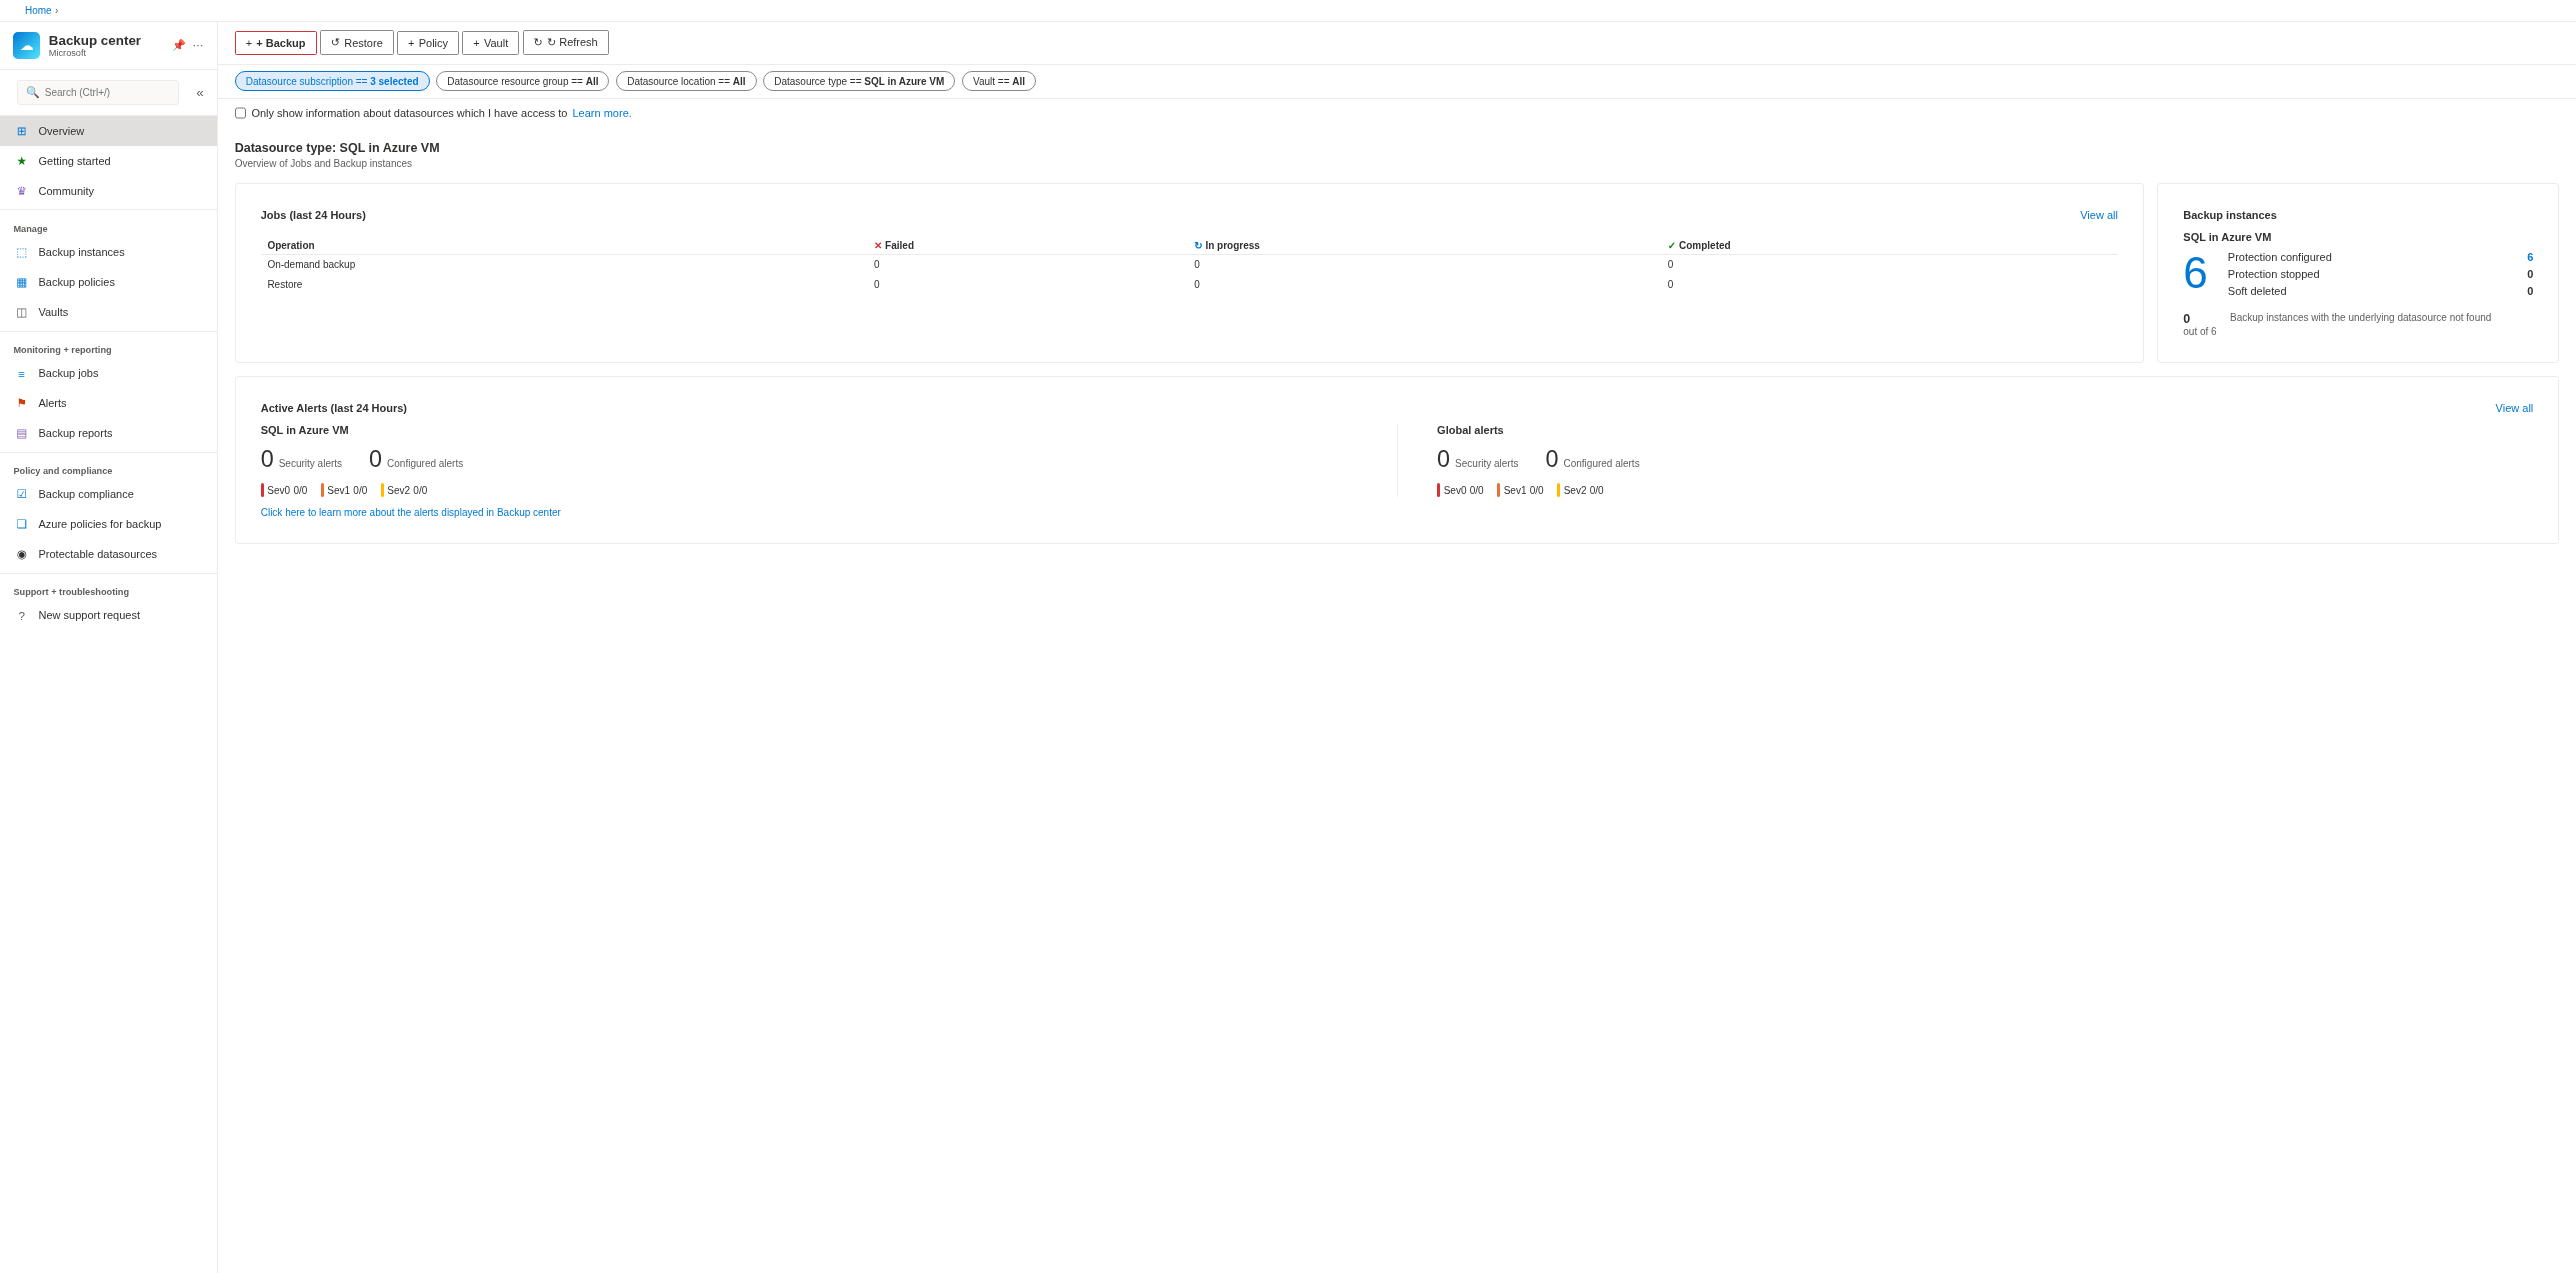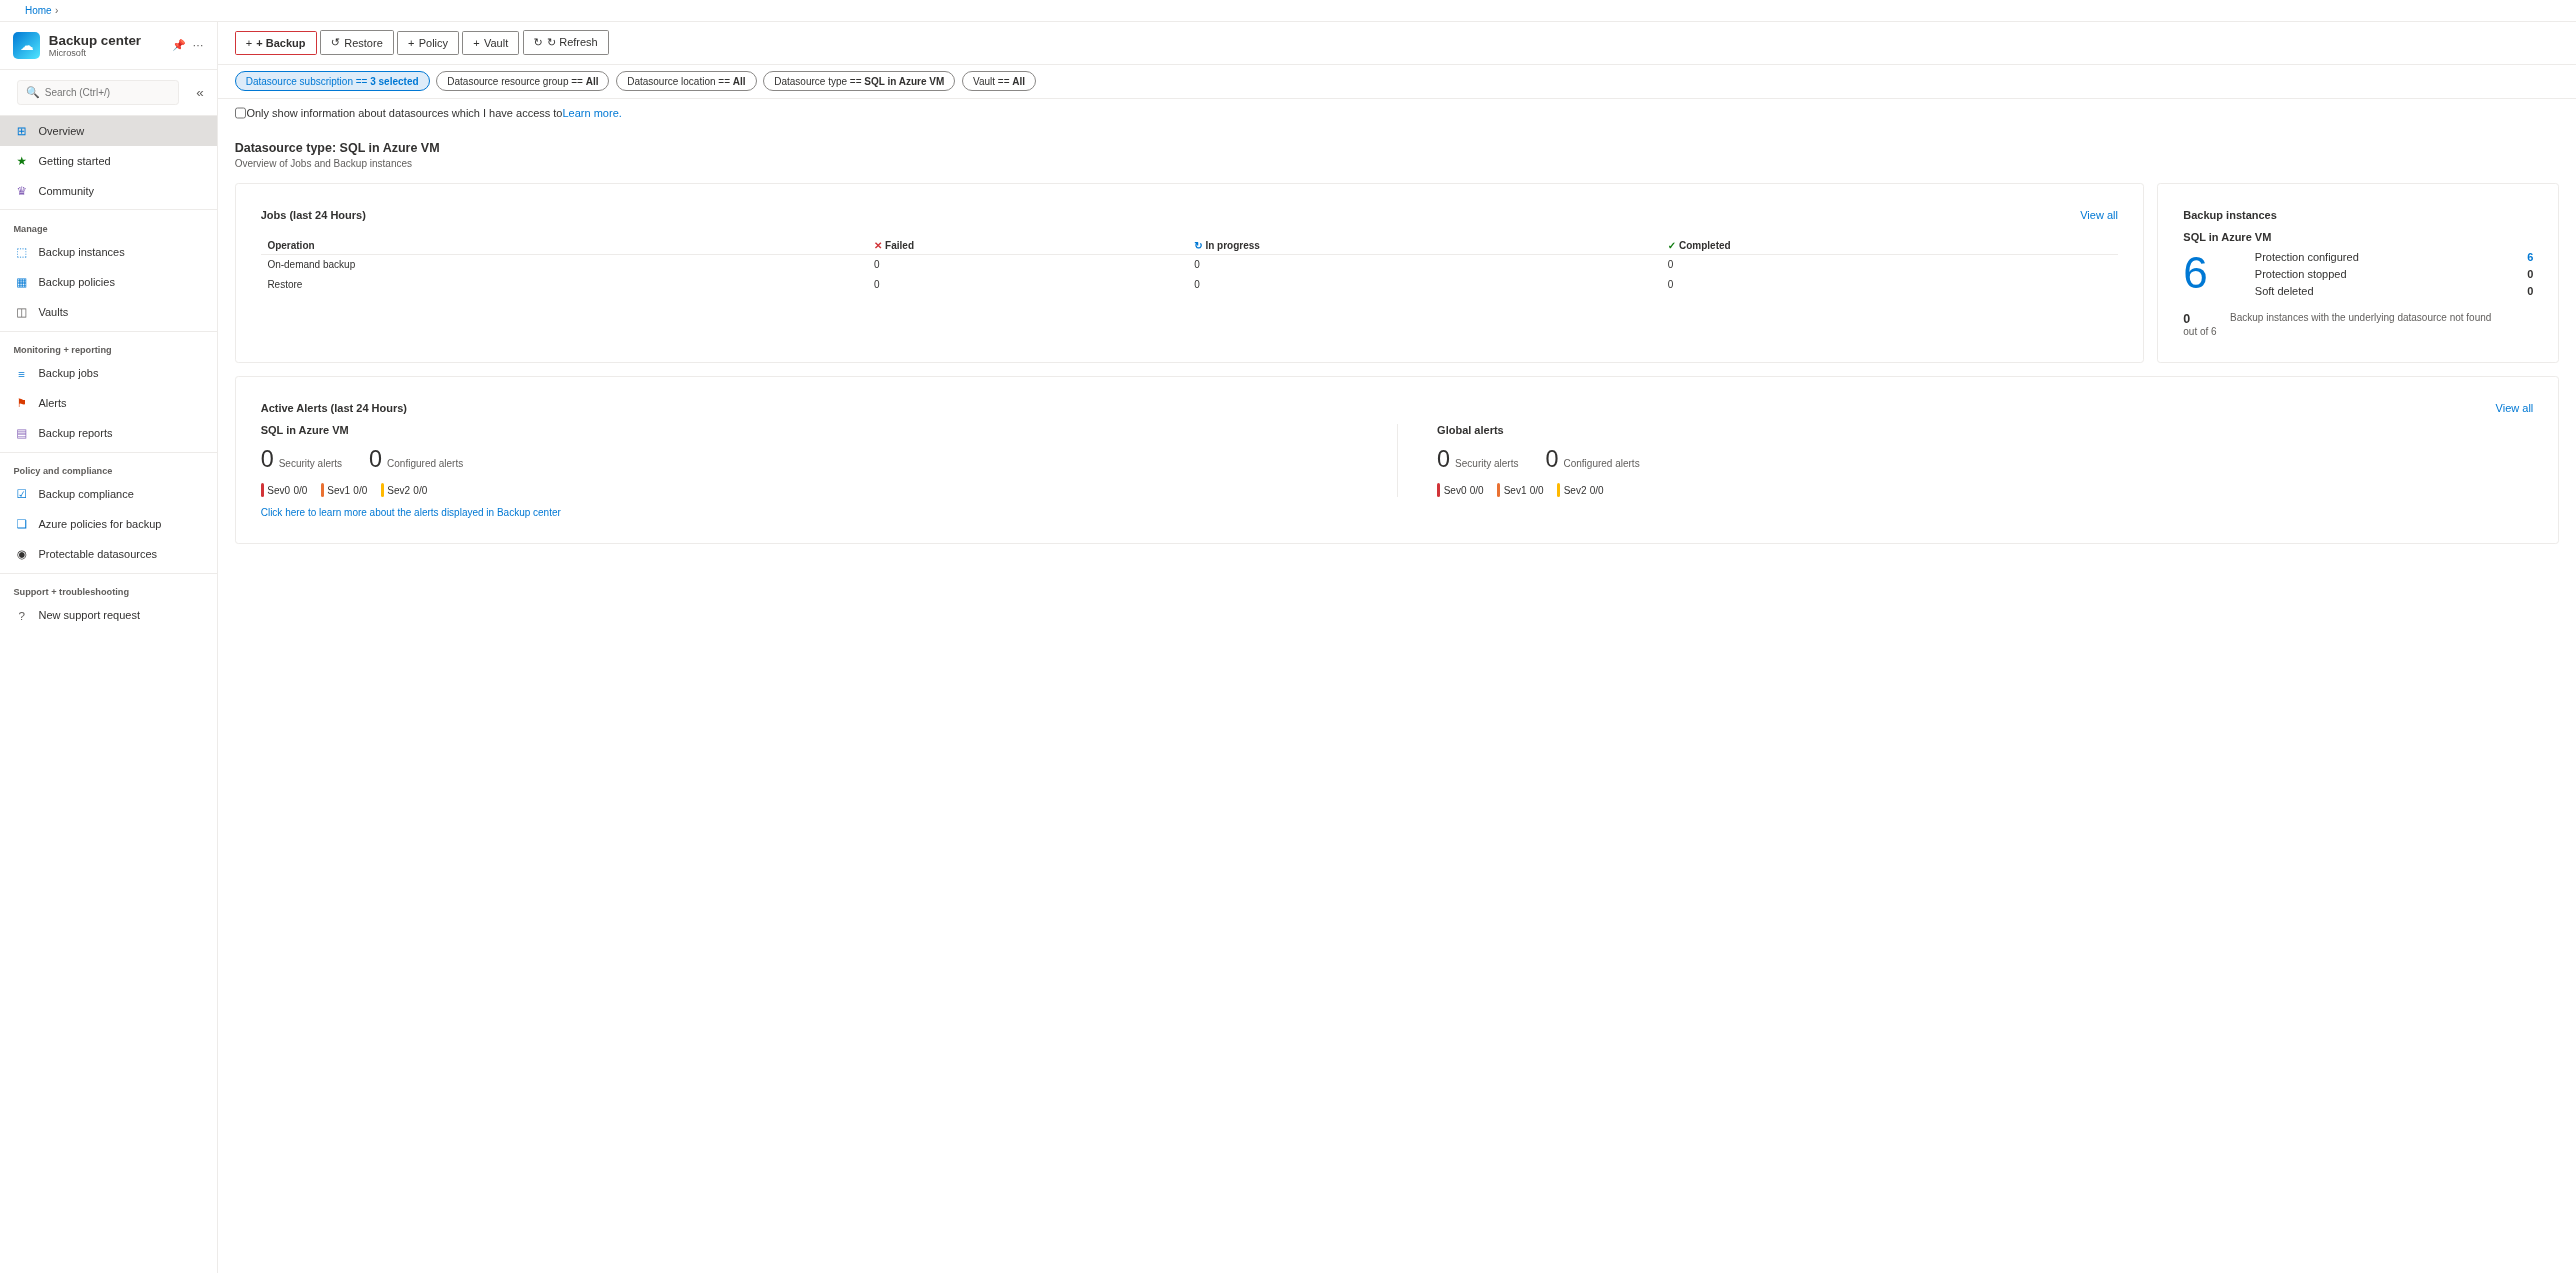--- a/index.html
+++ b/index.html
@@ -39,21 +39,21 @@
     .toolbar { padding: 8.4px 16.7px; display: flex; align-items: center; gap: 3.3px; border-bottom: 0.8px solid #edebe9; background: #fff; }
     .toolbar-btn { display: flex; align-items: center; gap: 4.2px; padding: 5px 10px; border: 0.8px solid #8a8886; background: #fff; border-radius: 1.7px; cursor: pointer; font-size: 11px; color: #323130; }
     .toolbar-btn.primary-outlined { border: 1.7px solid #d13438; }
 
     .filters { padding: 6.7px 16.7px; display: flex; align-items: center; gap: 6.7px; flex-wrap: wrap; border-bottom: 0.8px solid #edebe9; background: #fff; }
     .filter-chip { padding: 3.3px 10px; border: 0.8px solid #0078d4; border-radius: 13.4px; font-size: 10px; cursor: pointer; white-space: nowrap; }
     .filter-chip.active { background: #deecf9; color: #0078d4; border-color: #0078d4; }
     .filter-chip.inactive { color: #323130; border-color: #8a8886; }
 
     .datasource-info-bar { padding: 8.4px 16.7px; display: flex; align-items: center; gap: 6.7px; }
-    .checkbox-label { display: flex; align-items: center; font-size: 11px; }
+    .checkbox-label { display: flex; align-items: center; gap: 5px; font-size: 11px; }
     .checkbox-label input[type=checkbox] { width: 11.7px; height: 11.7px; }
     .learn-more { color: #0078d4; text-decoration: none; }
 
     .content-body { padding: 13.4px 16.7px; }
     .datasource-heading { font-size: 12.5px; font-weight: 600; margin-bottom: 3.3px; }
     .datasource-subheading { font-size: 10px; color: #605e5c; margin-bottom: 13.4px; }
 
     .cards-row { display: flex; gap: 13.4px; margin-bottom: 13.4px; }
     .card { background: #fff; border: 0.8px solid #edebe9; border-radius: 3.3px; padding: 25px; flex: 1; }
 
@@ -67,21 +67,21 @@
     .status-inprogress { color: #0078d4; }
     .status-completed { color: #107c10; }
     .link-blue { color: #0078d4; text-decoration: none; cursor: pointer; }
 
     
     .backup-instances-card { min-width: 351px; max-width: 402px; }
     .bi-type { font-size: 11px; font-weight: 600; margin-bottom: 8.4px; }
     .bi-content { display: flex; gap: 20px; align-items: flex-start; }
     .bi-big-num { font-size: 44px; font-weight: 300; color: #0078d4; line-height: 1; }
     .bi-stats { flex: 1; }
-    .bi-stat-row { display: flex; justify-content: space-between; margin-bottom: 5px; font-size: 11px; margin-left: 27px; }
+    .bi-stat-row { display: flex; justify-content: space-between; margin-bottom: 5px; font-size: 11px; }
     .bi-stat-val { font-weight: 600; color: #0078d4; }
     .bi-stat-val-0 { font-weight: 600; color: #323130; }
     .bi-footer { margin-top: 10px; font-size: 10px; color: #605e5c; display: flex; align-items: flex-start; gap: 13.4px; }
     .bi-footer-num { font-size: 12.5px; font-weight: 600; color: #323130; }
     .bi-footer-label { font-size: 10px; color: #605e5c; }
 
     
     .alerts-card { }
     .alerts-row { display: flex; gap: 33px; }
     .alerts-section { flex: 1; }

